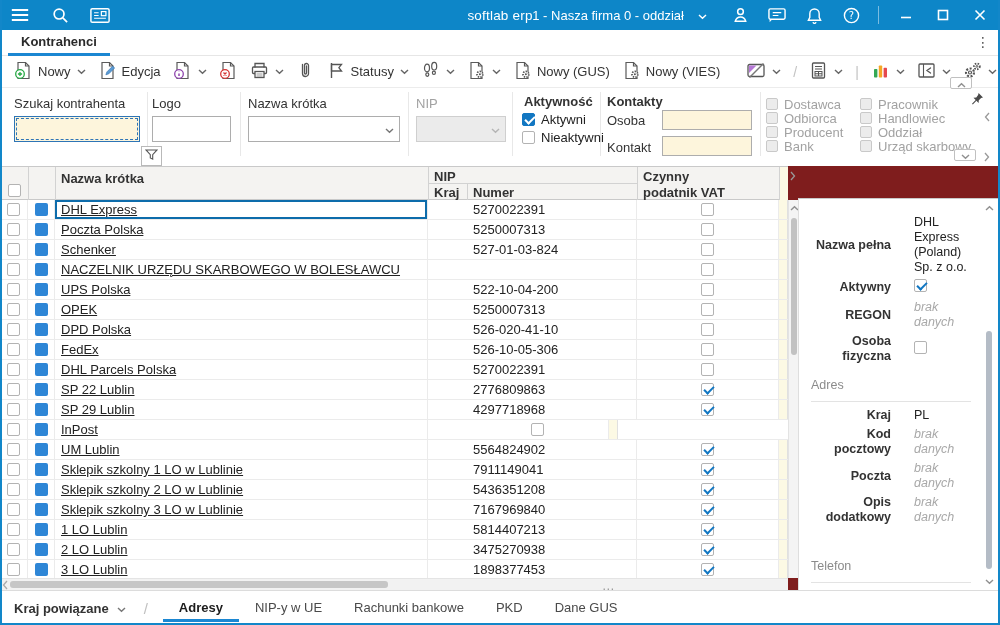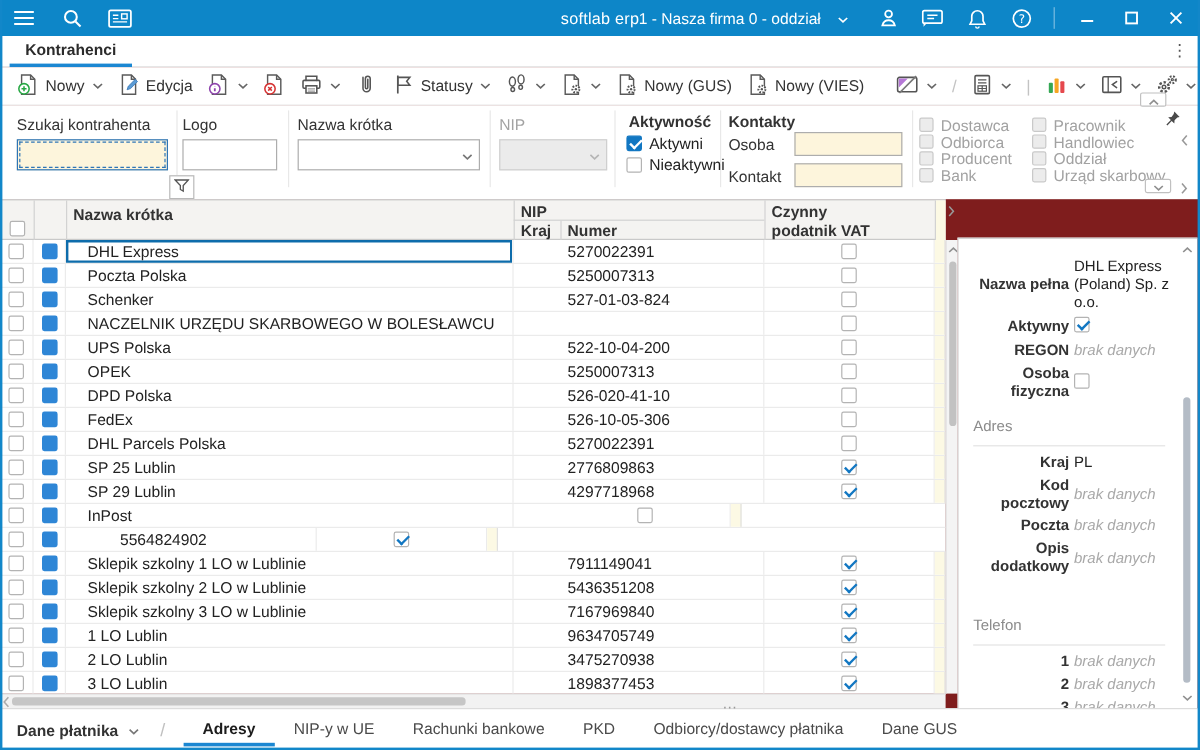--- a/index.html
+++ b/index.html
@@ -55,21 +55,21 @@
   
   .grid-header{position:absolute;left:0;top:166px;width:788px;height:34px;background:#f4f3f1;border-top:1px solid #c9c9c9;border-bottom:1px solid #c9c9c9;font-weight:600;color:#333;}
   .gh-line{position:absolute;background:#d2d2d2;}
   .gh-text{position:absolute;white-space:nowrap;}
   .hdr-cb{position:absolute;left:8px;top:17px;}
   .rows{position:absolute;left:0;top:200px;width:788px;height:378px;overflow:hidden;background:#fff;}
   .trow{display:flex;height:20px;align-items:center;border-bottom:1px solid #ebebeb;cursor:pointer;}
   .tcell{height:100%;display:flex;align-items:center;}
   .c-check{width:28px;justify-content:center;border-right:1px solid #ebebeb;}
   .c-icon{width:27px;justify-content:center;border-right:1px solid #ebebeb;}
-  .c-name{width:373px;padding-left:18px;border-right:1px solid #ebebeb;position:relative;white-space:nowrap;overflow:hidden;}
+  .c-name{width:373px;padding-left:6px;border-right:1px solid #ebebeb;position:relative;white-space:nowrap;overflow:hidden;text-decoration:underline;}
   .c-kraj{width:39px;}
   .c-numer{width:170px;padding-left:6px;border-right:1px solid #ebebeb;}
   .c-vat{width:142px;justify-content:center;border-right:1px solid #ebebeb;}
   .c-sliver{width:9px;background:#fcf9e4;border-right:1px solid #e0e0e0;}
   .trow .cb{width:13px;height:13px;}
   .sq{width:13px;height:13px;background:#2e86d6;border-radius:2px;}
   .trow.selected .c-name{box-shadow:inset 0 0 0 2px #0d6cab;}
   .expander{position:absolute;left:787px;top:167px;width:12px;height:18px;display:flex;align-items:center;justify-content:center;cursor:pointer;}
 
   
@@ -78,21 +78,21 @@
   .vthumb{position:absolute;left:2px;width:6px;background:#c2c2c2;border-radius:3px;cursor:pointer;}
   .hscroll{position:absolute;left:0;top:578px;width:788px;height:12px;background:#f2f2f2;border-top:1px solid #e4e4e4;}
   .hthumb{position:absolute;left:10px;top:2px;width:378px;height:7px;background:#c6c6c6;border-radius:3px;cursor:pointer;}
   .hscroll .arrow{position:absolute;left:1px;top:0;width:8px;height:12px;display:flex;align-items:center;justify-content:center;cursor:pointer;}
 
   
   .detail{position:absolute;left:798px;top:198px;width:200px;height:392px;background:#fff;border-top:1px solid #c9c9c9;border-left:1px solid #dedede;overflow:hidden;font-size:12.5px;}
   .detail-inner{padding:12px 0 0 10px;width:178px;}
   .d-row{display:flex;margin:4px 0;align-items:center;}
   .d-label{width:82px;text-align:right;font-weight:bold;color:#333;line-height:15px;flex:none;}
-  .d-val{margin-left:4px;width:84px;line-height:15px;color:#222;}
+  .d-val{margin-left:23px;width:84px;line-height:15px;color:#222;}
   .d-val.empty{font-style:italic;color:#a8a8a8;}
   .d-sec{margin:14px 0 6px 2px;}
   .d-sec-title{color:#8b8b8b;padding-bottom:9px;border-bottom:1px solid #e3e3e3;margin-right:6px;}
   #detail-fields > div:nth-child(10){margin-top:34px;}
   .dscroll{position:absolute;right:4px;top:2px;width:10px;height:388px;}
   .dthumb{position:absolute;left:2px;width:6px;background:#b4bcc6;border-radius:3px;cursor:pointer;}
   .dscroll .arrow{position:absolute;left:0;width:10px;height:12px;display:flex;align-items:center;justify-content:center;cursor:pointer;}
 
   
   .footer{position:absolute;left:0;top:590px;width:1000px;height:35px;background:#fff;border-top:1px solid #dcdcdc;display:flex;align-items:center;padding-left:14px;}
@@ -648,21 +648,21 @@
         </span>
         <span class="tcell c-sliver"></span>
       </div>
       <div class="trow">
         <span class="tcell c-check">
           <span class="cb"></span>
         </span>
         <span class="tcell c-icon">
           <span class="sq"></span>
         </span>
-        <span class="tcell c-name">SP 25 Lublin</span>
+        <span class="tcell c-name">SP 22 Lublin</span>
         <span class="tcell c-kraj"></span>
         <span class="tcell c-numer">2776809863</span>
         <span class="tcell c-vat">
           <span class="cb checked"></span>
         </span>
         <span class="tcell c-sliver"></span>
       </div>
       <div class="trow">
         <span class="tcell c-check">
           <span class="cb"></span>
@@ -692,20 +692,21 @@
         </span>
         <span class="tcell c-sliver"></span>
       </div>
       <div class="trow">
         <span class="tcell c-check">
           <span class="cb"></span>
         </span>
         <span class="tcell c-icon">
           <span class="sq"></span>
         </span>
+        <span class="tcell c-name">UM Lublin</span>
         <span class="tcell c-kraj"></span>
         <span class="tcell c-numer">5564824902</span>
         <span class="tcell c-vat">
           <span class="cb checked"></span>
         </span>
         <span class="tcell c-sliver"></span>
       </div>
       <div class="trow">
         <span class="tcell c-check">
           <span class="cb"></span>
@@ -753,21 +754,21 @@
       </div>
       <div class="trow">
         <span class="tcell c-check">
           <span class="cb"></span>
         </span>
         <span class="tcell c-icon">
           <span class="sq"></span>
         </span>
         <span class="tcell c-name">1 LO Lublin</span>
         <span class="tcell c-kraj"></span>
-        <span class="tcell c-numer">9634705749</span>
+        <span class="tcell c-numer">5814407213</span>
         <span class="tcell c-vat">
           <span class="cb checked"></span>
         </span>
         <span class="tcell c-sliver"></span>
       </div>
       <div class="trow">
         <span class="tcell c-check">
           <span class="cb"></span>
         </span>
         <span class="tcell c-icon">
@@ -880,30 +881,29 @@
           <span><svg width="9" height="6" viewBox="0 0 9 6">
               <path d="M1 1l3.5 3.3L8 1" fill="none" stroke="#909090" stroke-width="1.4"></path>
             </svg></span>
         </div>
     </div>
   </div>
 
   <div class="f-handle">⋯</div>
   <div class="footer">
     <div class="f-related">
-      <span>Dane płatnika</span>
+      <span>Kraj powiązane</span>
       <span><svg width="9" height="6" viewBox="0 0 9 6">
             <path d="M1 1l3.5 3.3L8 1" fill="none" stroke="#777" stroke-width="1.4"></path>
           </svg></span>
     </div>
     <div class="f-slash">/</div>
     <div style="display:flex" id="footer-tabs">
         <span class="btab active">Adresy</span>
         <span class="btab">NIP-y w UE</span>
         <span class="btab">Rachunki bankowe</span>
         <span class="btab">PKD</span>
-        <span class="btab">Odbiorcy/dostawcy płatnika</span>
         <span class="btab">Dane GUS</span>
       </div>
   </div>
 
   <div class="win-border"></div>
 </div>
 
 </body></html>

